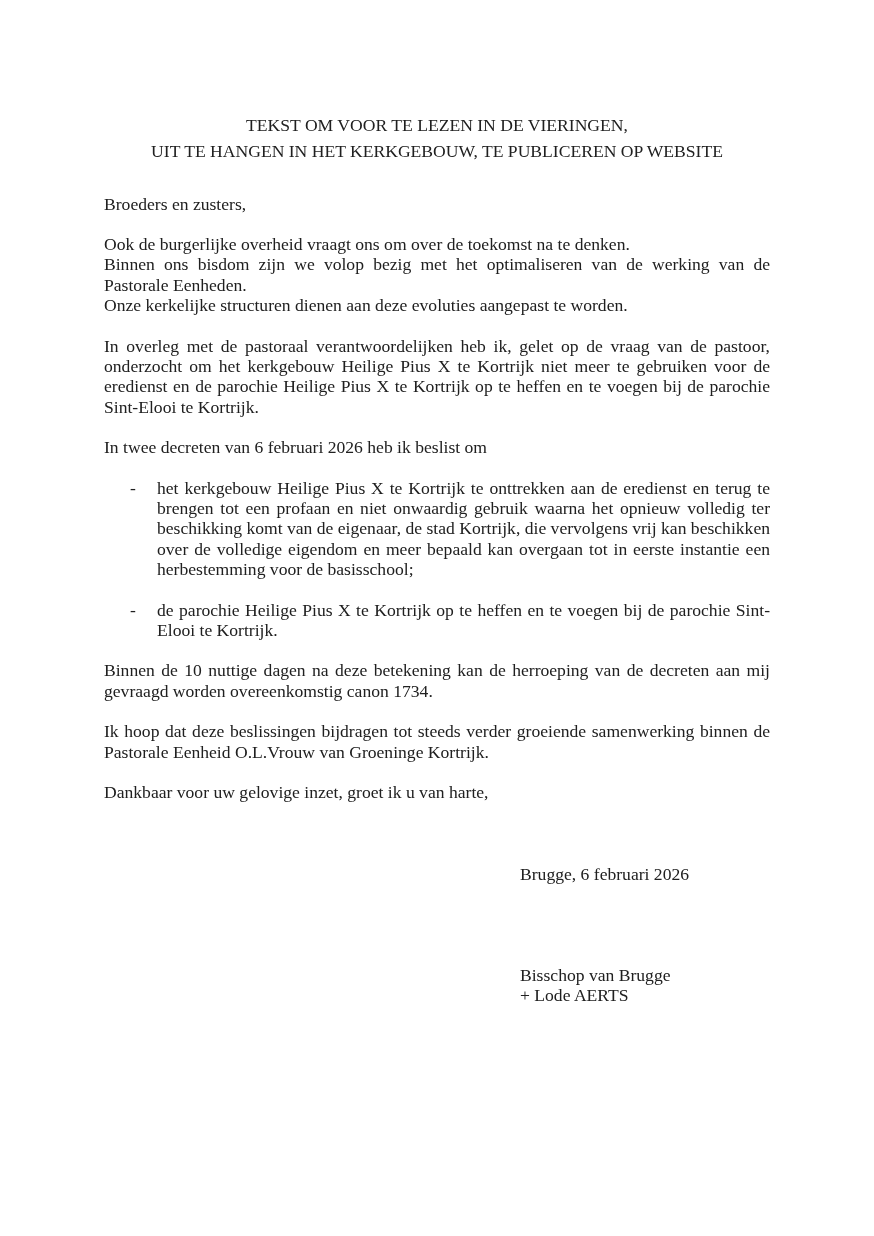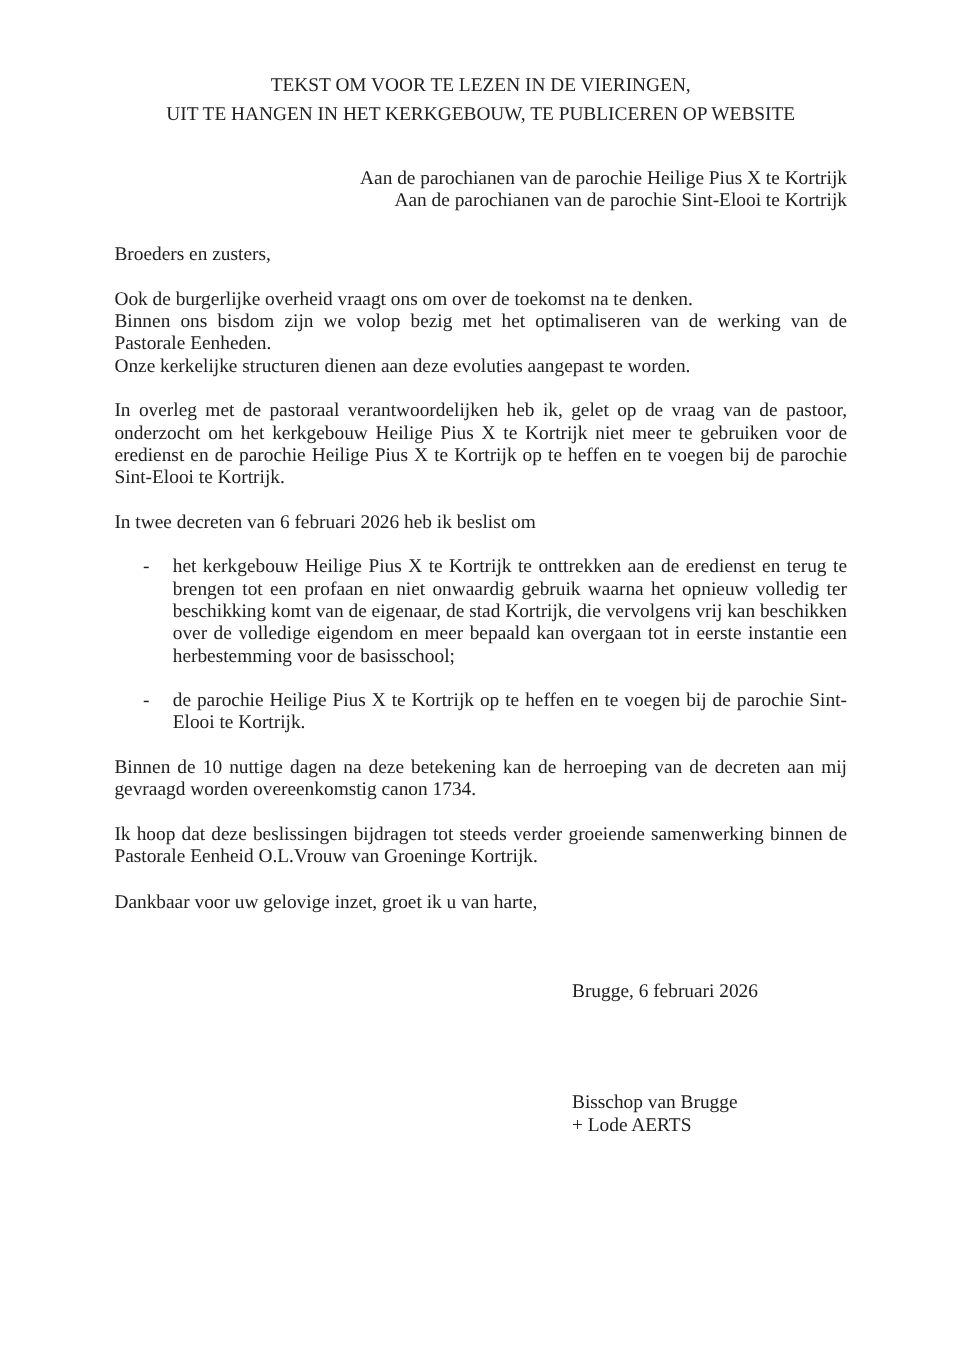--- a/index.html
+++ b/index.html
@@ -5,21 +5,21 @@
   html, body {
     margin: 0;
     padding: 0;
     background: #ffffff;
   }
   .page {
     position: relative;
     width: 874px;
     height: 1236px;
     box-sizing: border-box;
-    padding: 64px 104px 0 104px;
+    padding: 112px 104px 0 104px;
     background: #ffffff;
     color: #202020;
     font-family: "Liberation Serif", "DejaVu Serif", serif;
     font-size: 17.6px;
     line-height: 20.3px;
     overflow: hidden;
     -webkit-font-smoothing: antialiased;
   }
   .title-block {
     text-align: center;
@@ -61,24 +61,20 @@
 </head>
 <body>
 
 <div class="page">
 
   <header class="title-block">
     <div class="title-line">TEKST OM VOOR TE LEZEN IN DE VIERINGEN,</div>
     <div class="title-line">UIT TE HANGEN IN HET KERKGEBOUW, TE PUBLICEREN OP WEBSITE</div>
   </header>
 
-  <section class="addressees">
-    <div class="addr-line">Aan de parochianen van de parochie Heilige Pius X te Kortrijk</div>
-    <div class="addr-line">Aan de parochianen van de parochie Sint-Elooi te Kortrijk</div>
-  </section>
 
   <p class="para salutation">Broeders en zusters,</p>
 
   <section class="para">
     <div class="jline">Ook de burgerlijke overheid vraagt ons om over de toekomst na te denken.</div>
     <div class="jline">Binnen ons bisdom zijn we volop bezig met het optimaliseren van de werking van de Pastorale Eenheden.</div>
     <div class="jline">Onze kerkelijke structuren dienen aan deze evoluties aangepast te worden.</div>
   </section>
 
   <p class="para just">In overleg met de pastoraal verantwoordelijken heb ik, gelet op de vraag van de pastoor, onderzocht om het kerkgebouw Heilige Pius X te Kortrijk niet meer te gebruiken voor de eredienst en de parochie Heilige Pius X te Kortrijk op te heffen en te voegen bij de parochie Sint-Elooi te Kortrijk.</p>

